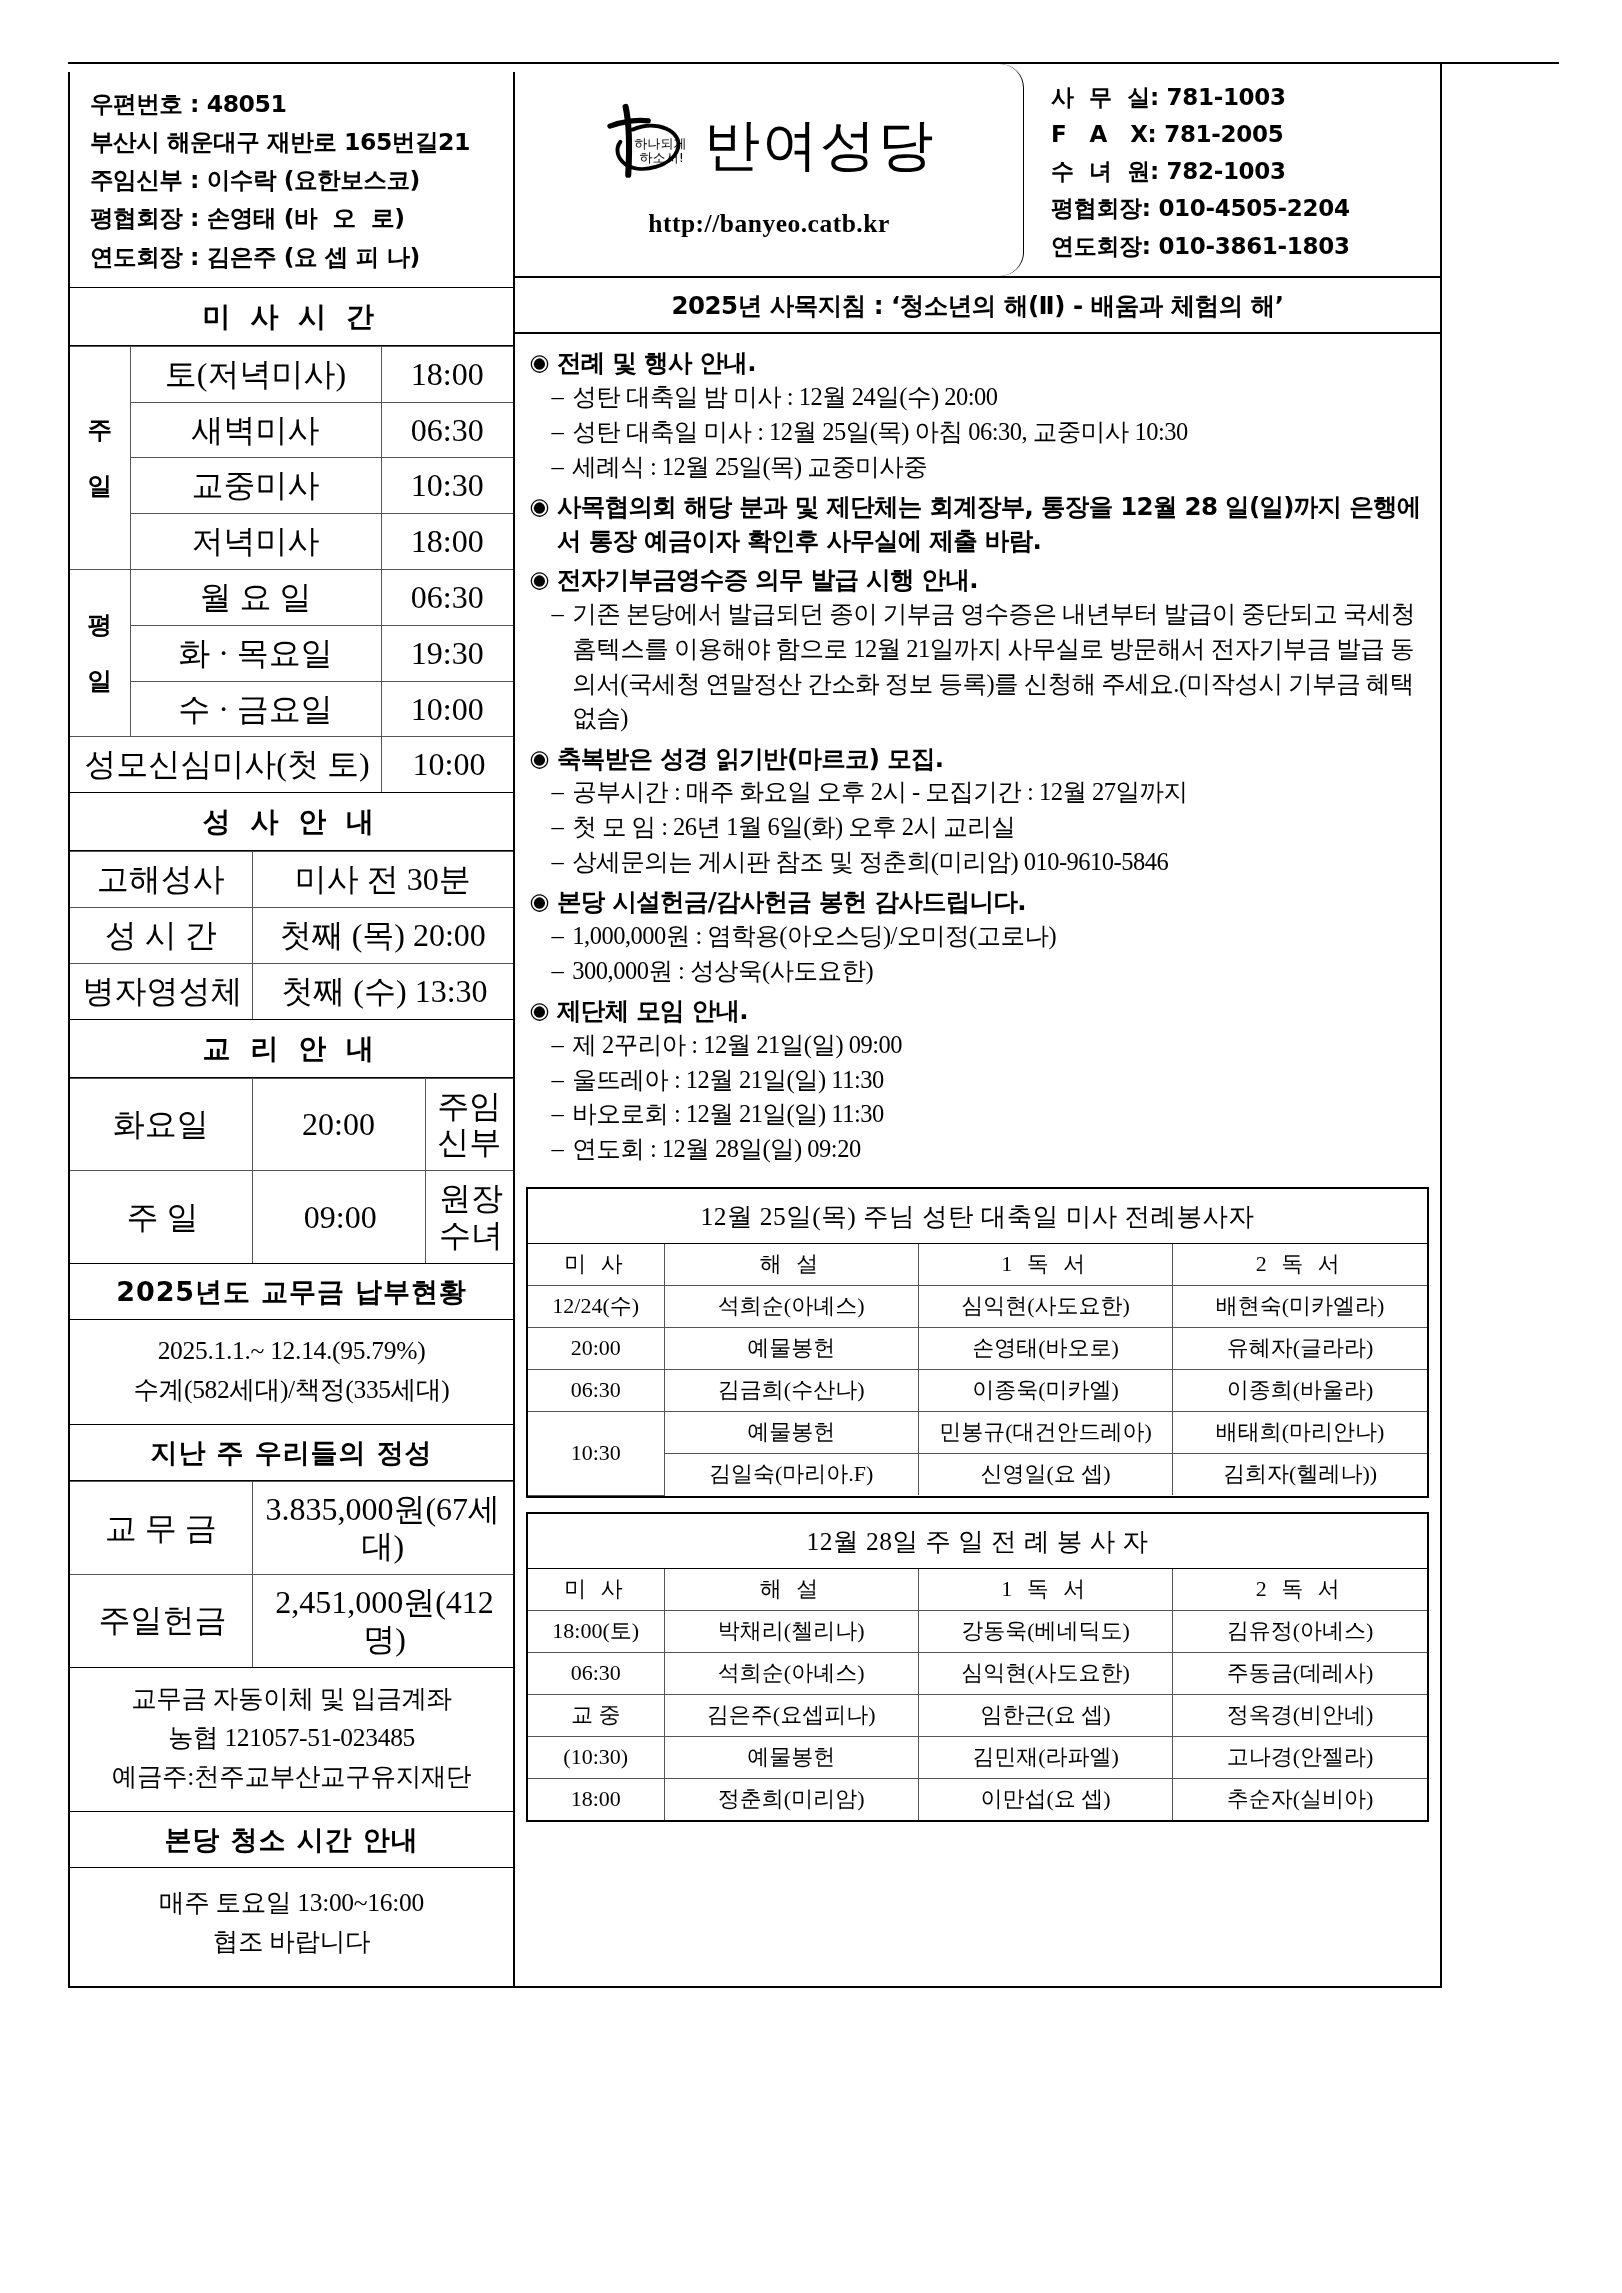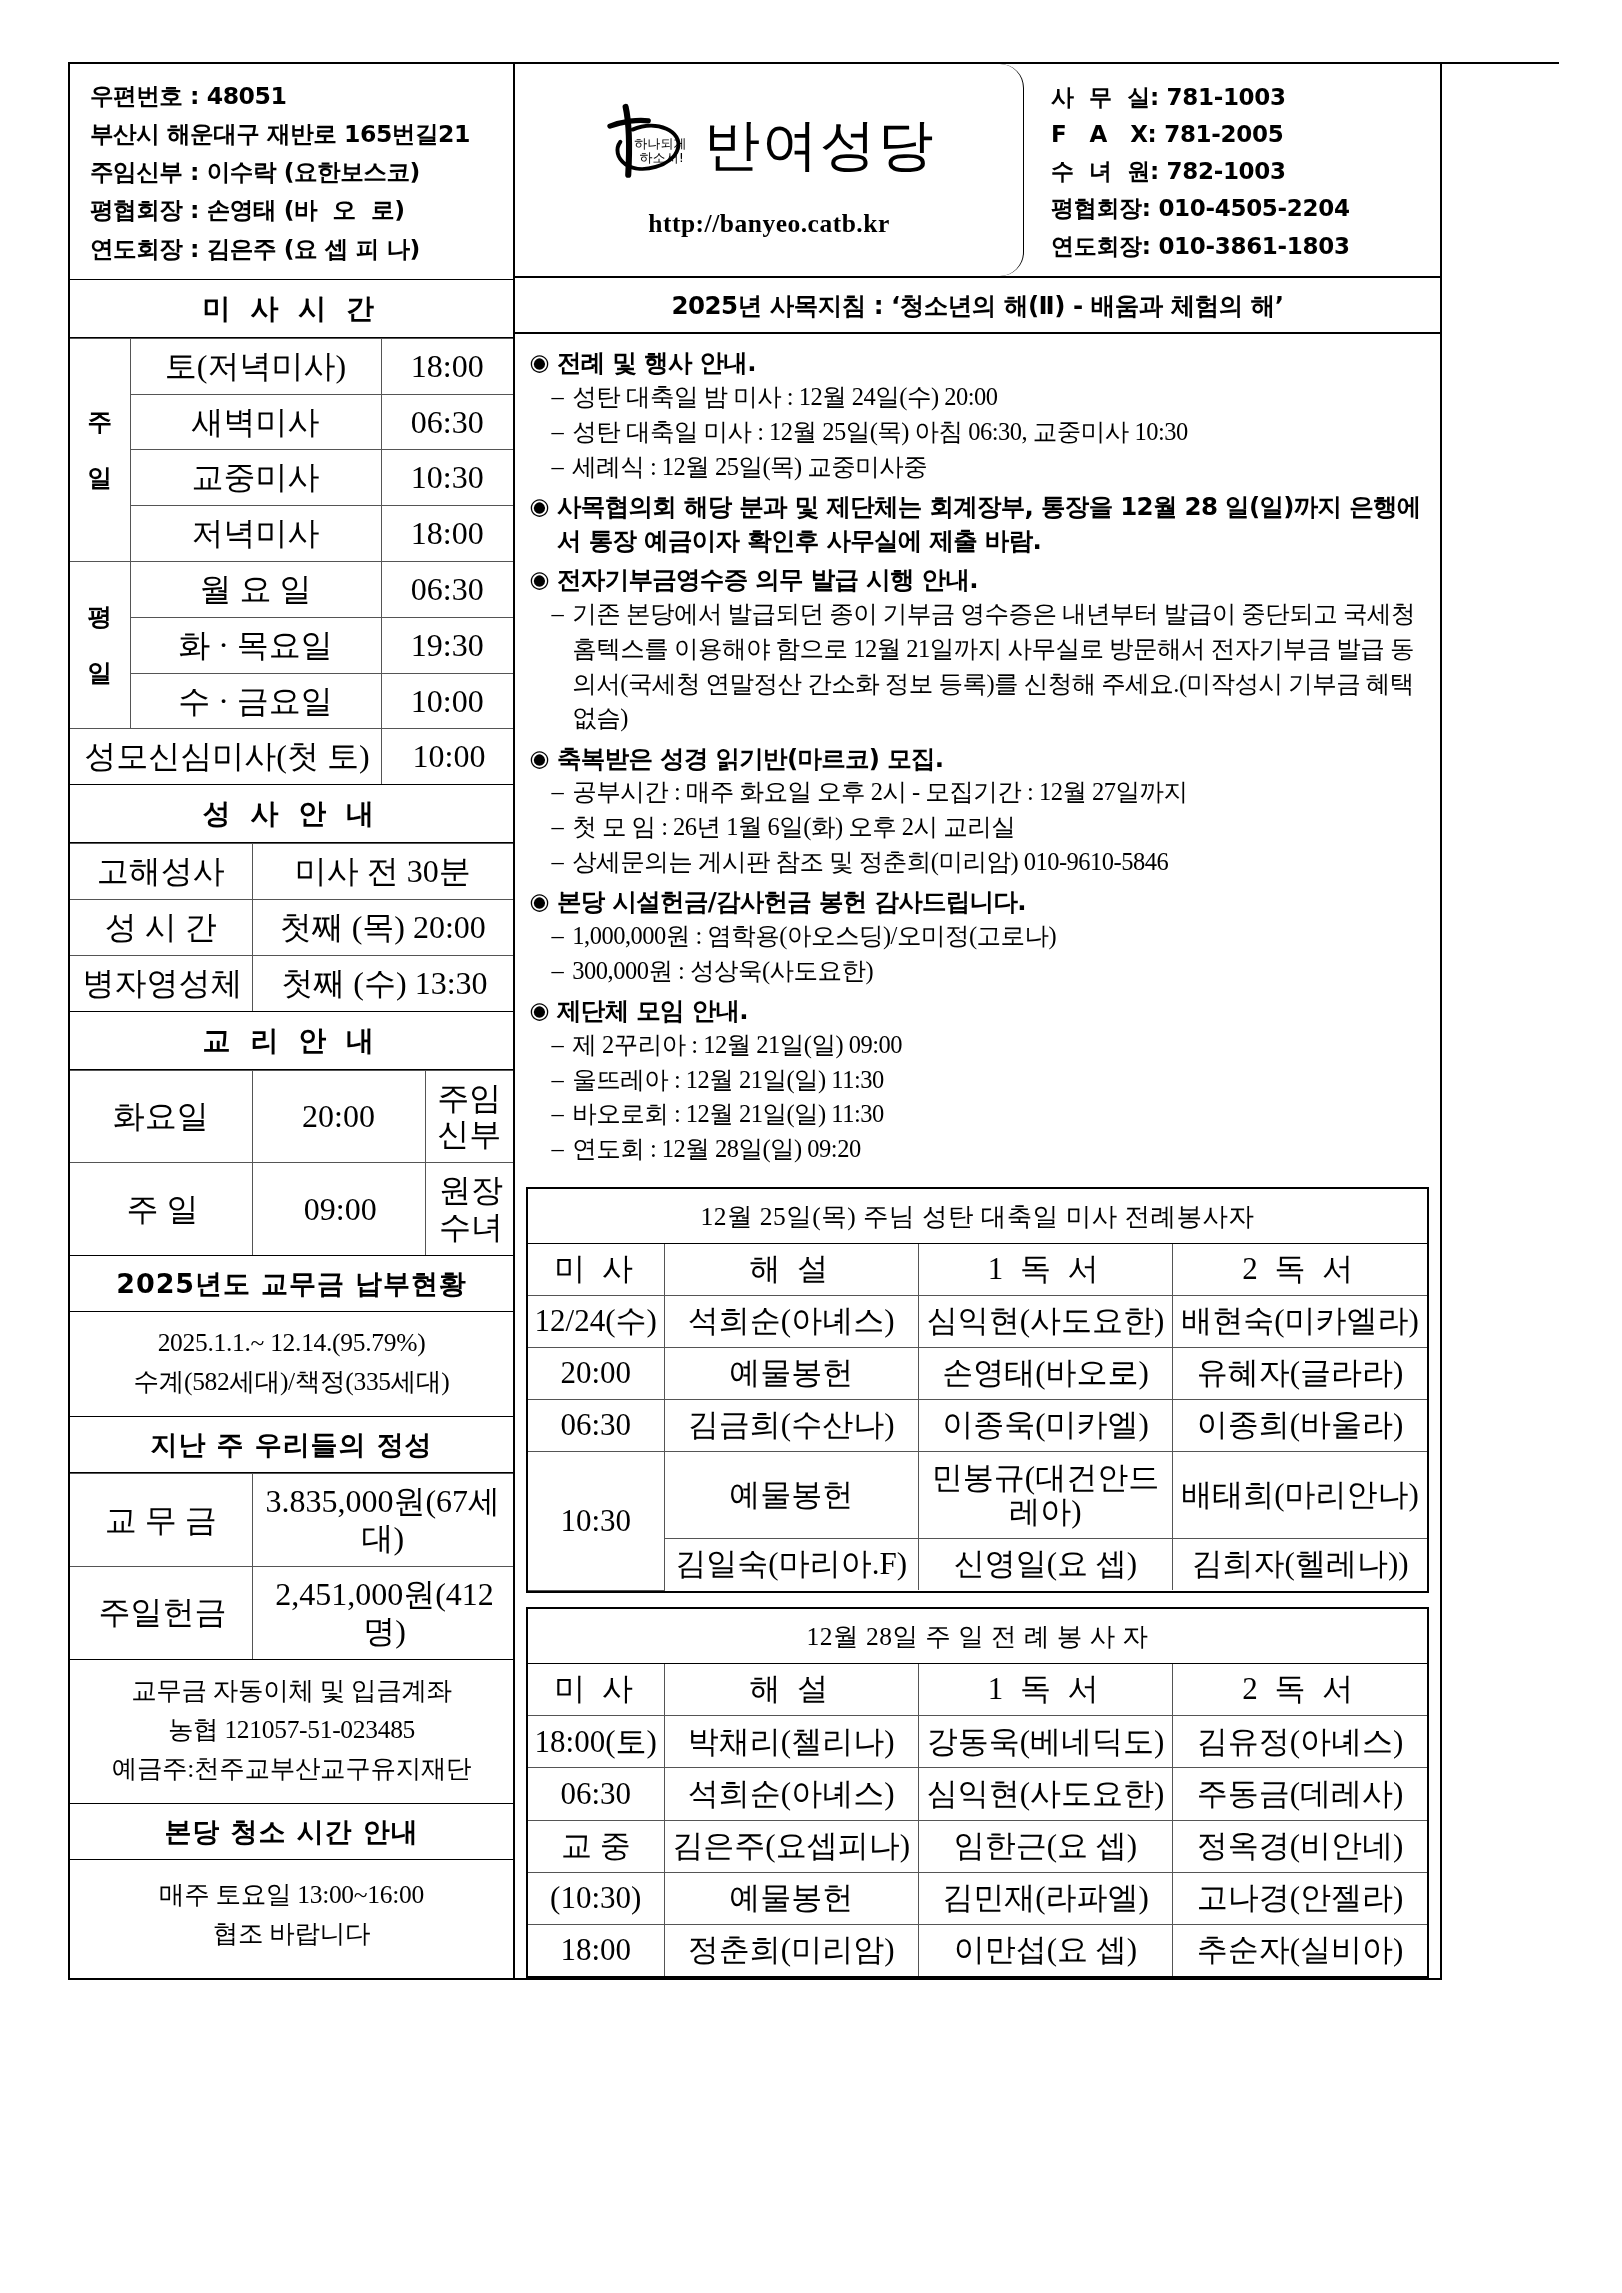--- a/index.html
+++ b/index.html
@@ -6,21 +6,21 @@
   html, body {
     width: 1623px; height: 2294px;
     background: #fff;
     font-family: "Liberation Serif", serif;
     color: #000;
   }
   .page { position: relative; width: 1623px; height: 2294px; padding: 62px 64px 0 68px; }
   .sheet { display: flex; width: 1491px; border-top: 2.7px solid #000; }
 
   
-  .leftcol { width: 447px; border-left: 2.7px solid #000; border-right: 2.7px solid #000; border-bottom: 2.7px solid #000; }
+  .leftcol { width: 447px; border-left: 2.7px solid #000; border-right: 2.7px solid #000; border-bottom: 2.7px solid #000; margin-top: 8px; }
   .rightcol { width: 927px; border-right: 2.7px solid #000; border-bottom: 2.7px solid #000; }
 
   .hdr-info { padding: 12.7px 14.5px 11px 20px; border-bottom: 1.8px solid #000; }
   .hdr-info .ln {
     font-family: "DejaVu Sans", sans-serif;
     font-weight: bold; font-size: 23.6px; letter-spacing: -0.5px;
     line-height: 1.62; white-space: pre;
   }
 
   .sec-title {
@@ -66,21 +66,21 @@
   }
   .nsub .dash { flex: 0 0 auto; }
   .nsub .stxt { flex: 1 1 auto; }
   .nsub.wrap .stxt { text-indent: 0; }
 
   
   .vtblwrap { border: 2.7px solid #000; margin: 9px 11px 0 11px; }
   .vtitle { text-align: center; font-size: 25.5px; padding: 10px 0 9px; border-bottom: 1.8px solid #000; letter-spacing: 0.5px;}
   table.vt { width: 100%; border-collapse: collapse; table-layout: fixed; }
   table.vt td {
-    border: 0.9px solid #555; text-align: center; font-size: 31px;
+    border: 0.9px solid #555; text-align: center; font-size: 22px;
     padding: 8.2px 1.8px; line-height: 1.12;
   }
   table.vt tr td:first-child { border-left: none; }
   table.vt tr td:last-child { border-right: none; }
   table.vt tr:first-child td { border-top: none; }
   table.vt tr:last-child td { border-bottom: none; }
   table.vt td.hd { letter-spacing: 4.5px; }
   table.vt td.thick { border-top: 1.8px solid #000; }
   .c1 { width: 136px; }
   .small { font-size: 18px; }

